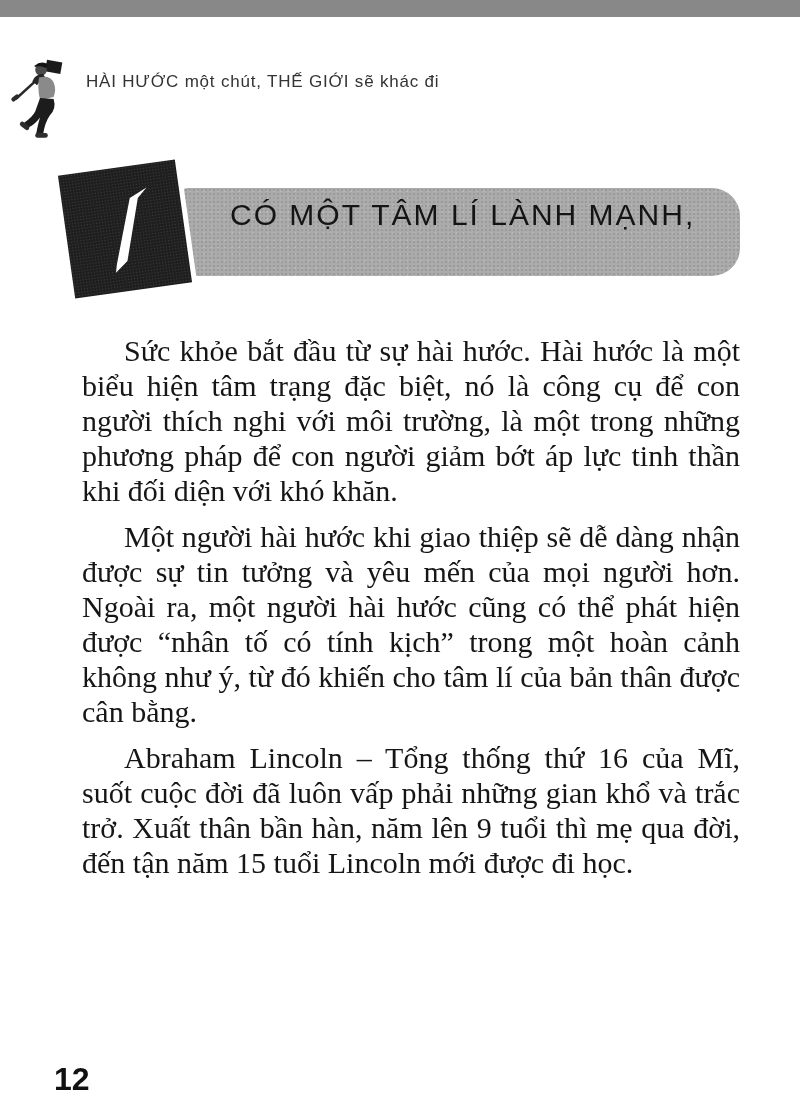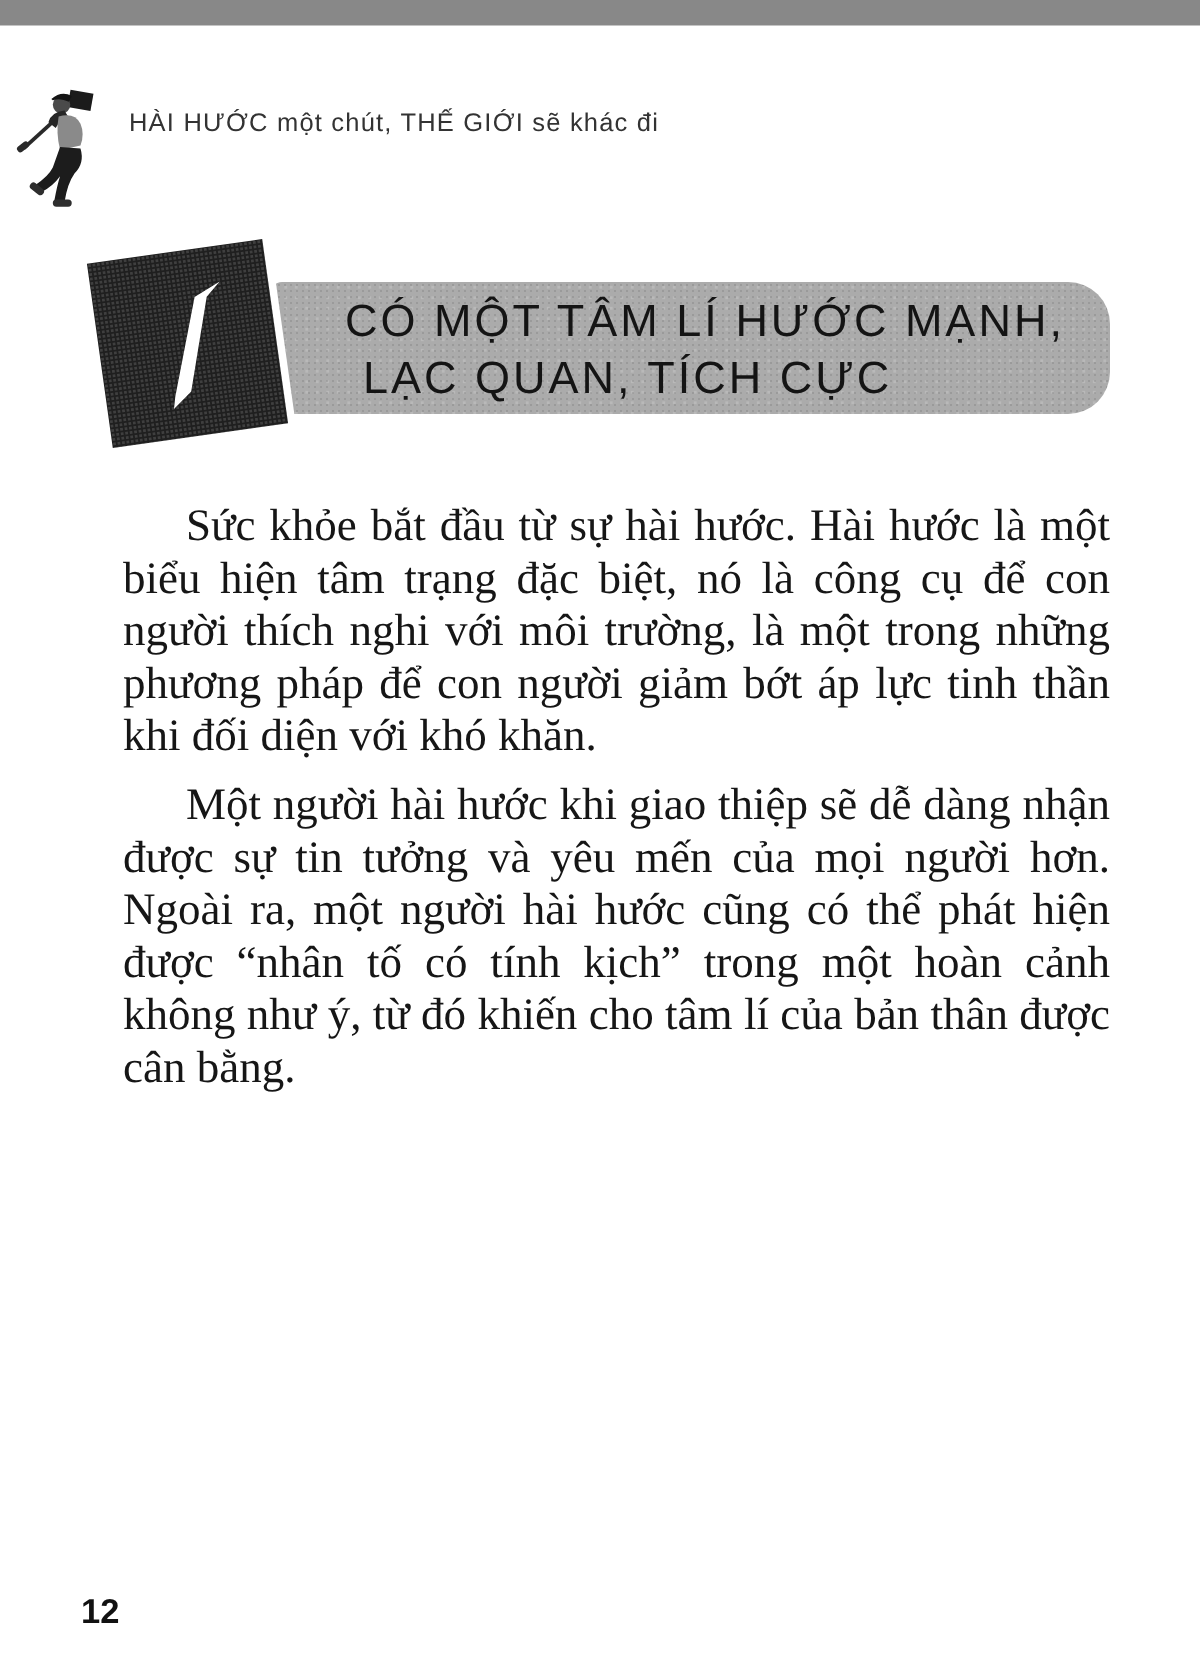--- a/index.html
+++ b/index.html
@@ -53,21 +53,21 @@
     position:absolute; left:82px; top:316px; width:658px;
   }
   .body-text p{
     font-size:30px; line-height:35px; color:var(--ink);
     text-align:justify; text-indent:42px; margin-bottom:11px;
   }
   
   .page-number{
     position:absolute; left:54px; top:1044px;
     font-family:"Liberation Sans", sans-serif;
-    font-weight:bold; font-size:23px; color:#111;
+    font-weight:bold; font-size:32px; color:#111;
   }
   .scan-smudge{
     position:absolute; left:90px; bottom:4px; width:620px; height:6px;
     background:repeating-linear-gradient(90deg, rgba(0,0,0,.05) 0 9px, transparent 9px 22px);
     border-radius:3px;
   }
 </style>
 </head>
 <body>
 
@@ -93,33 +93,33 @@
 
         <rect x="28" y="82" width="13" height="5" rx="2.5" fill="#2e2e2e"></rect>
         <rect x="12" y="72" width="11" height="5" rx="2.5" fill="#2e2e2e" transform="rotate(38 17 74)"></rect>
       </svg>
     </span>
     <span class="running-title">HÀI HƯỚC một chút, THẾ GIỚI sẽ khác đi</span>
   </div>
 
   <div class="chapter-banner">
     <div class="chapter-title">
-      <span class="line1">CÓ MỘT TÂM LÍ HƯỚC MẠNH,</span>
-      <span class="line2">LẠC QUAN, TÍCH CỰC</span>
+      <span class="line1">CÓ MỘT TÂM LÍ LÀNH MẠNH,</span>
     </div>
   </div>
 
   <div class="chapter-box">
     <svg width="118" height="124" viewBox="0 0 118 124" aria-hidden="true">
 
       <polygon points="86,24 68,32 46,96 44,104 57,94 76,33" fill="#ffffff"></polygon>
     </svg>
   </div>
 
   <div class="body-text">
     <p>Sức khỏe bắt đầu từ sự hài hước. Hài hước là một biểu hiện tâm trạng đặc biệt, nó là công cụ để con người thích nghi với môi trường, là một trong những phương pháp để con người giảm bớt áp lực tinh thần khi đối diện với khó khăn.</p>
     <p>Một người hài hước khi giao thiệp sẽ dễ dàng nhận được sự tin tưởng và yêu mến của mọi người hơn. Ngoài ra, một người hài hước cũng có thể phát hiện được “nhân tố có tính kịch” trong một hoàn cảnh không như ý, từ đó khiến cho tâm lí của bản thân được cân bằng.</p>
+    <p>Abraham Lincoln – Tổng thống thứ 16 của Mĩ, suốt cuộc đời đã luôn vấp phải những gian khổ và trắc trở. Xuất thân bần hàn, năm lên 9 tuổi thì mẹ qua đời, đến tận năm 15 tuổi Lincoln mới được đi học.</p>
   </div>
 
   <div class="page-number">12</div>
   <div class="scan-smudge"></div>
 
 </div>
 
 </body></html>

